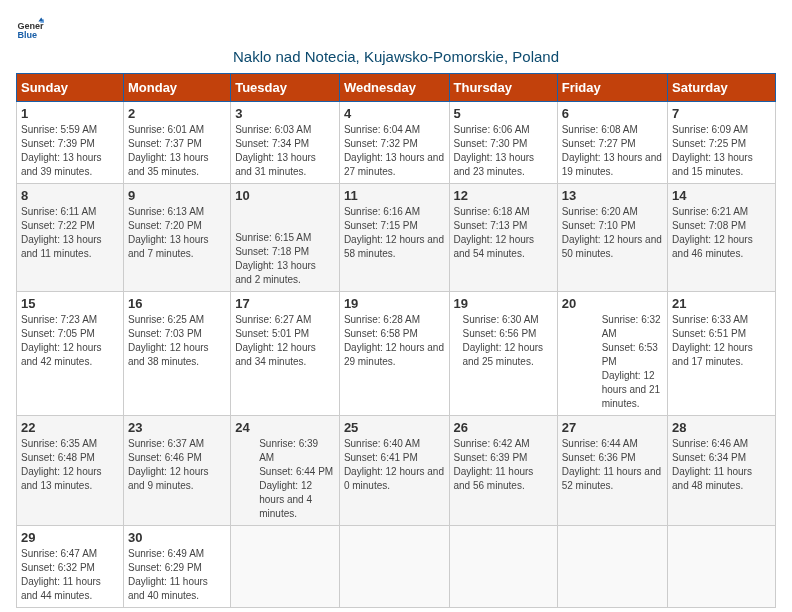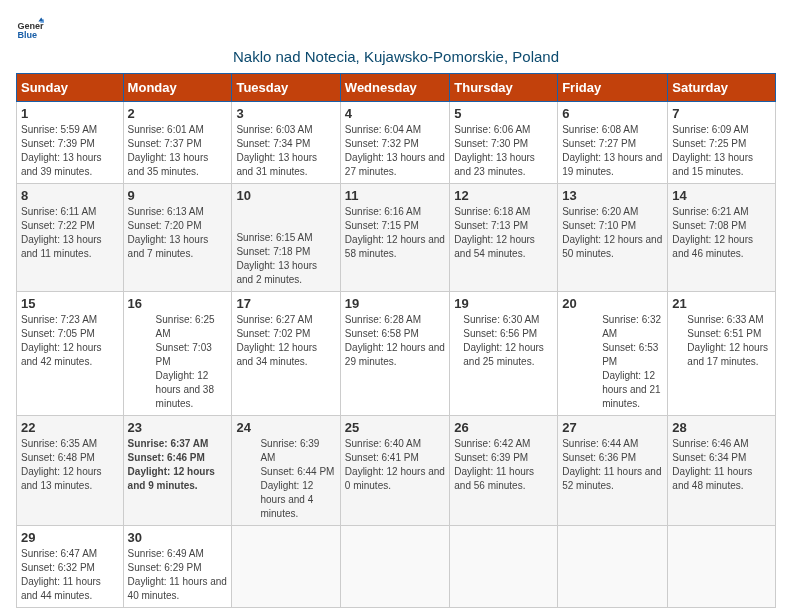--- a/index.html
+++ b/index.html
@@ -202,28 +202,28 @@
       </tr>
       <tr>
         <td>
           <span class="day-num">15</span>
           <div class="day-info" style="white-space: pre-line;">Sunrise: 7:23 AM
 Sunset: 7:05 PM
 Daylight: 12 hours and 42 minutes.</div>
         </td>
         <td>
           <span class="day-num">16</span>
-          <div class="day-info" style="white-space: pre-line; margin-left: 28px;">Sunrise: 6:25 AM
+          <div class="day-info" style="white-space: pre-line;">Sunrise: 6:25 AM
 Sunset: 7:03 PM
 Daylight: 12 hours and 38 minutes.</div>
         </td>
         <td>
           <span class="day-num">17</span>
           <div class="day-info" style="white-space: pre-line;">Sunrise: 6:27 AM
-Sunset: 7:02 PM
+Sunset: 5:01 PM
 Daylight: 12 hours and 34 minutes.</div>
         </td>
         <td>
           <span class="day-num">19</span>
           <div class="day-info" style="white-space: pre-line;">Sunrise: 6:28 AM
 Sunset: 6:58 PM
 Daylight: 12 hours and 29 minutes.</div>
         </td>
         <td>
           <span class="day-num">19</span>
@@ -232,35 +232,35 @@
 Daylight: 12 hours and 25 minutes.</div>
         </td>
         <td>
           <span class="day-num">20</span>
           <div class="day-info" style="white-space: pre-line; margin-left: 40px;">Sunrise: 6:32 AM
 Sunset: 6:53 PM
 Daylight: 12 hours and 21 minutes.</div>
         </td>
         <td>
           <span class="day-num">21</span>
-          <div class="day-info" style="white-space: pre-line; margin-left: 15px;">Sunrise: 6:33 AM
+          <div class="day-info" style="white-space: pre-line;">Sunrise: 6:33 AM
 Sunset: 6:51 PM
 Daylight: 12 hours and 17 minutes.</div>
         </td>
       </tr>
       <tr>
         <td>
           <span class="day-num">22</span>
           <div class="day-info" style="white-space: pre-line;">Sunrise: 6:35 AM
 Sunset: 6:48 PM
 Daylight: 12 hours and 13 minutes.</div>
         </td>
         <td>
           <span class="day-num">23</span>
-          <div class="day-info" style="white-space: pre-line; font-weight: bold;">Sunrise: 6:37 AM
+          <div class="day-info" style="white-space: pre-line;">Sunrise: 6:37 AM
 Sunset: 6:46 PM
 Daylight: 12 hours and 9 minutes.</div>
         </td>
         <td>
           <span class="day-num">24</span>
           <div class="day-info" style="white-space: pre-line; margin-left: 24px;">Sunrise: 6:39 AM
 Sunset: 6:44 PM
 Daylight: 12 hours and 4 minutes.</div>
         </td>
         <td>

